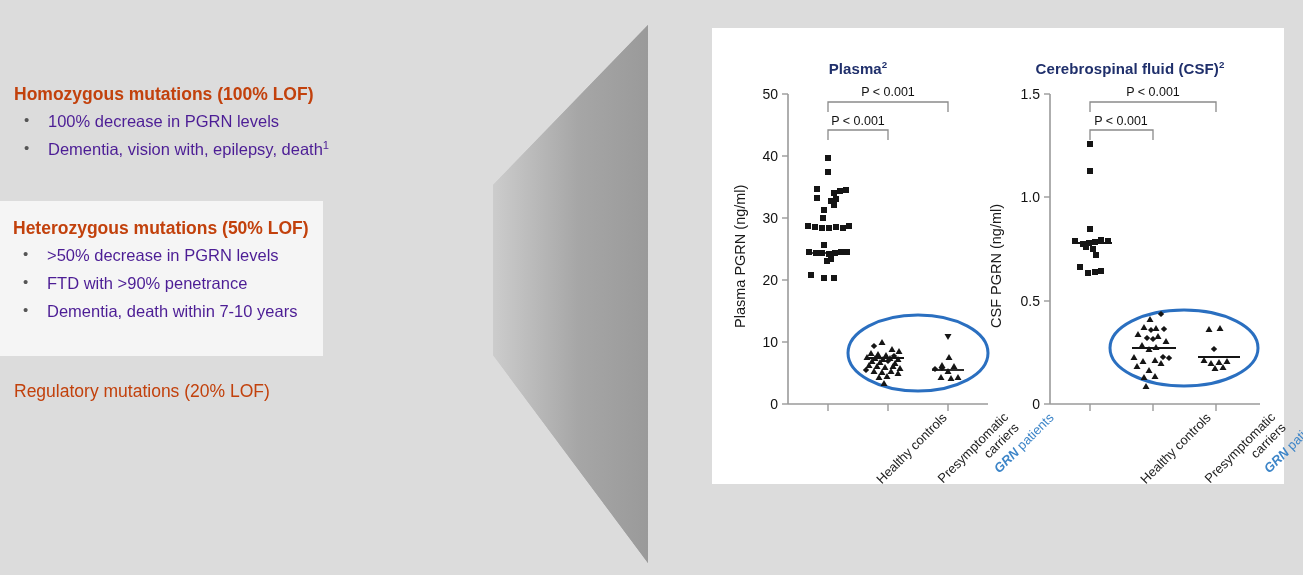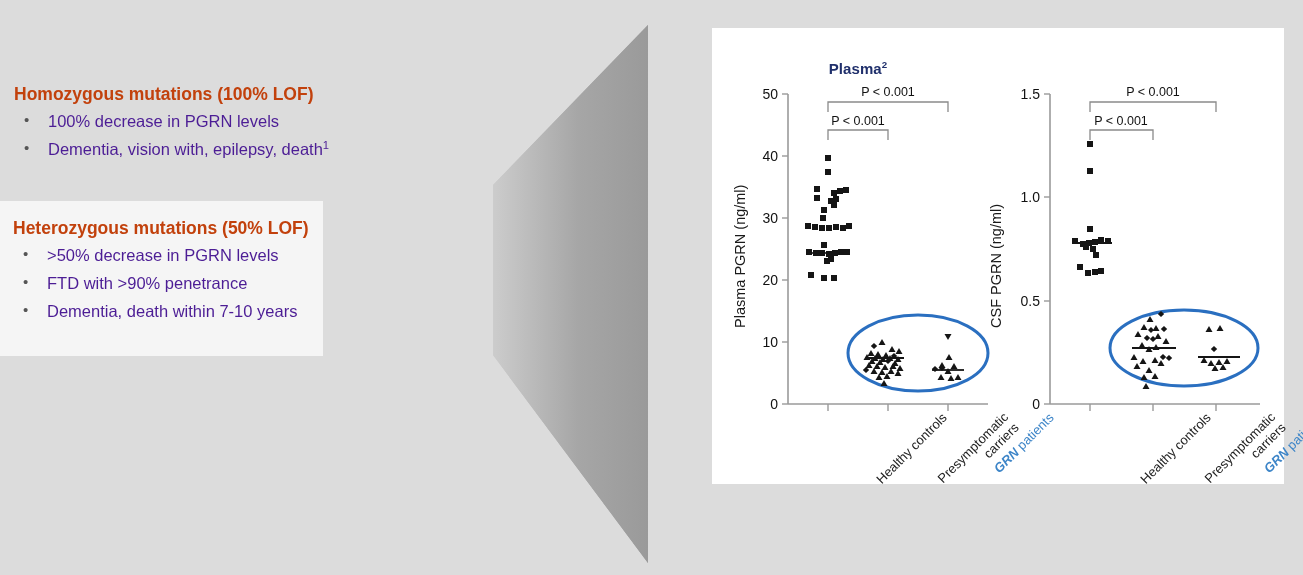--- a/index.html
+++ b/index.html
@@ -75,20 +75,21 @@
   <div class="block highlight" id="sec1" style="top:201px;height:155px;padding-top:17px;padding-left:13px;">
     <div class="blk-head bold">Heterozygous mutations (50% LOF)</div>
     <ul class="bullets">
       <li><span>&gt;50% decrease in PGRN levels</span><sup></sup></li>
       <li><span>FTD with &gt;90% penetrance</span><sup></sup></li>
       <li><span>Dementia, death within 7-10 years</span><sup></sup></li>
     </ul>
   </div>
 
   <div class="block" id="sec2" style="top:381px;height:110px;">
+    <div class="blk-head reg">Regulatory mutations (20% LOF)</div>
   </div>
 
   <div class="arrow">
     <svg width="160" height="538" viewBox="0 0 160 538">
       <defs>
         <linearGradient id="agrad" x1="0" y1="0" x2="1" y2="0">
           <stop offset="0%" stop-color="#cccccc"></stop>
           <stop offset="55%" stop-color="#a6a6a6"></stop>
           <stop offset="100%" stop-color="#9a9a9a"></stop>
         </linearGradient>
@@ -225,20 +226,21 @@
         </g>
         <line x1="190" y1="284" x2="222" y2="284" stroke="#151515" stroke-width="1.8"></line>
       </svg>
 
       <div class="xtick-lab" style="left:128px;top:382px;"><span>Healthy controls</span></div>
       <div class="xtick-lab two-line" style="left:190px;top:382px;">Presymptomatic<br>carriers</div>
       <div class="xtick-lab grn" style="left:250px;top:382px;"><b>GRN</b> patients</div>
     </div>
 
     <div class="chart csf">
+      <div class="ch-title"><span>Cerebrospinal fluid (CSF)</span><sup>2</sup></div>
       <div class="ylabel" style="left:8px;top:300px;">CSF PGRN (ng/ml)</div>
 
       <svg style="position:absolute;left:18px;top:58px;" width="270" height="330" viewBox="0 0 270 330">
         <line x1="52" y1="8" x2="52" y2="318" stroke="#9a9a9a" stroke-width="1.6"></line>
         <line x1="52" y1="318" x2="262" y2="318" stroke="#9a9a9a" stroke-width="1.6"></line>
         <g stroke="#9a9a9a" stroke-width="1.4">
           <line x1="46" y1="318" x2="52" y2="318"></line>
           <line x1="46" y1="215" x2="52" y2="215"></line>
           <line x1="46" y1="111" x2="52" y2="111"></line>
           <line x1="46" y1="8" x2="52" y2="8"></line>

